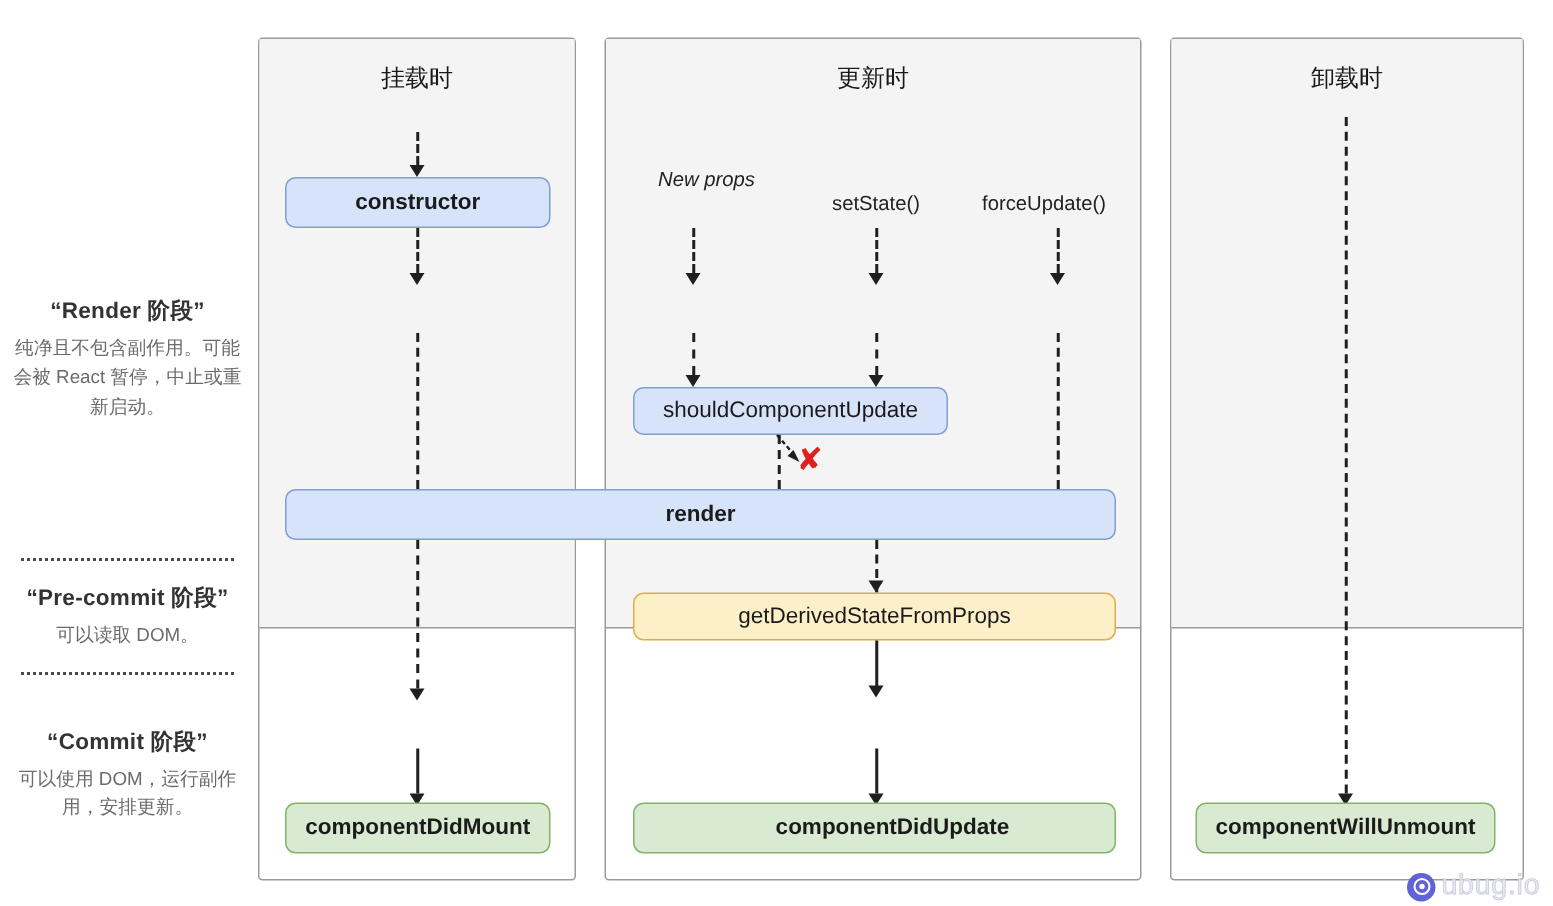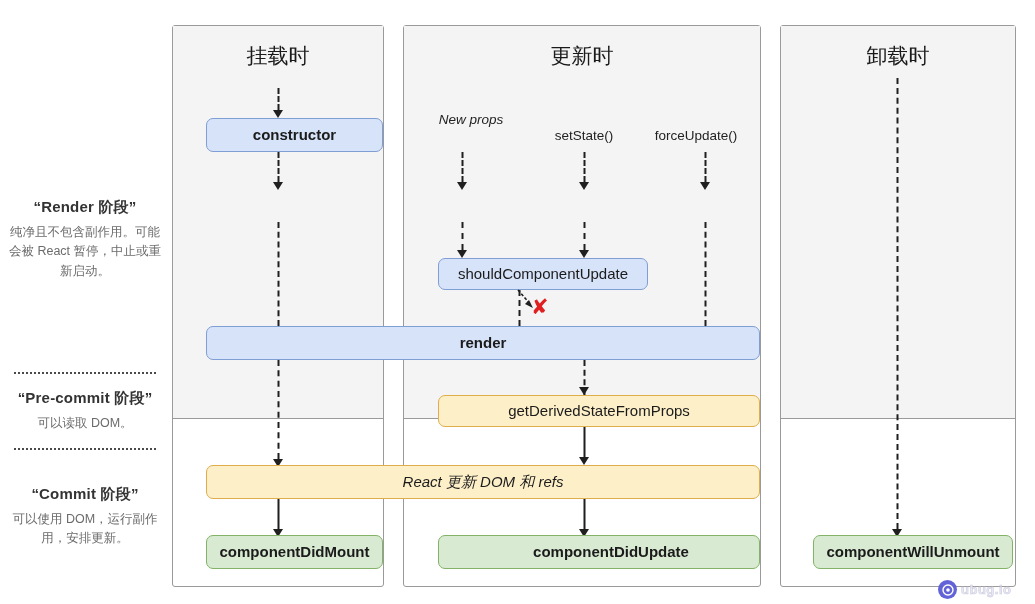--- a/index.html
+++ b/index.html
@@ -66,38 +66,37 @@
     pointer-events: none;
   }
   .panel-divider {
     position: absolute;
     height: 0;
     border-top: 1px solid #9a9a9a;
   }
   .panel-title {
     position: absolute;
     text-align: center;
-    font-size: 21px;
+    font-size: 16px;
     color: #1a1a1a;
     white-space: nowrap;
   }
 
   
   .node {
     position: absolute;
     box-sizing: border-box;
     border-radius: 7px;
     display: flex;
     align-items: center;
     justify-content: center;
     text-align: right;
     font-size: 15px;
     line-height: 1.2;
     white-space: nowrap;
-    margin-left: 16px;
   }
   .node.blue {
     background: #d7e3f9;
     border: 1px solid #7f9fd4;
     color: #1b1b1b;
   }
   .node.yellow {
     background: #fdefc8;
     border: 1px solid #dfae4a;
     color: #1b1b1b;
@@ -158,24 +157,24 @@
   .wm-badge {
     width: 19px; height: 19px;
     border-radius: 50%;
     background: #5b5bd6;
     display: flex;
     align-items: center;
     justify-content: center;
   }
   .wm-badge svg { display: block; }
   .wm-text {
-    font-size: 13px;
+    font-size: 19px;
     color: #e9e9f4;
     letter-spacing: .5px;
-    font-weight: 700;
+    font-weight: 400;
     -webkit-text-stroke: .6px #c9c9de;
   }
 </style>
 </head>
 <body>
 
 <div id="stage">
 
   <div class="legend-block" style="left:5px; top:198px;">
     <div class="legend-title">“Render 阶段”</div>
@@ -267,21 +266,20 @@
   <div class="node blue bold" style="left:190px; top:326px; width:554px; height:34px;">render</div>
 
   <div class="conn dashed" style="left:584px; top:360px; height:35px;"></div>
   <div class="arrowhead" style="left:584px; top:387px;"></div>
 
   <div class="node yellow" style="left:422px; top:395px; width:322px; height:32px;">getDerivedStateFromProps</div>
 
   <div class="conn solid" style="left:584px; top:427px; height:32px;"></div>
   <div class="arrowhead" style="left:584px; top:457px;"></div>
 
-  <div class="node yellow italic" style="left:190px; top:465px; width:554px; height:34px;">React 更新 DOM 和 refs</div>
 
   <div class="conn solid" style="left:584px; top:499px; height:30px;"></div>
   <div class="arrowhead" style="left:584px; top:529px;"></div>
 
   <div class="node green bold" style="left:422px; top:535px; width:322px; height:34px;padding-left:24px;">componentDidUpdate</div>
 
   <div class="conn dashed" style="left:897px; top:78px; height:451px;"></div>
   <div class="arrowhead" style="left:897px; top:529px;"></div>
 
   <div class="node green bold" style="left:797px; top:535px; width:200px; height:34px;">componentWillUnmount</div>

